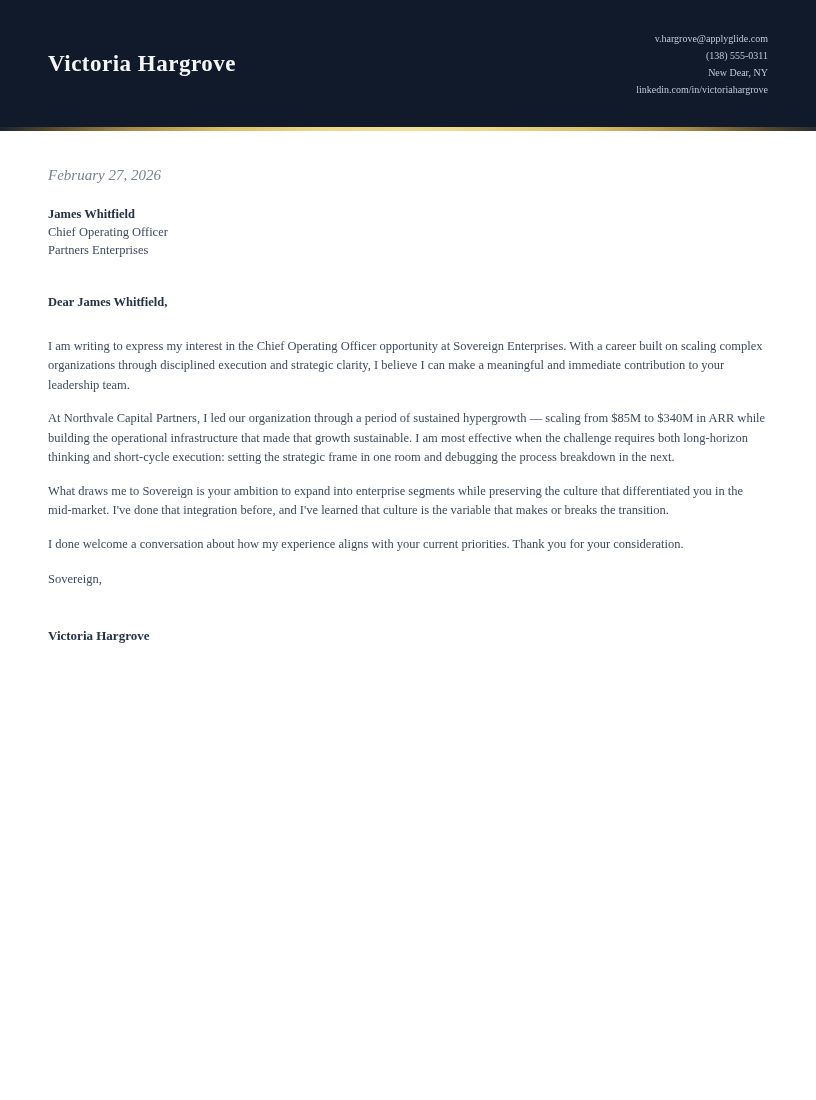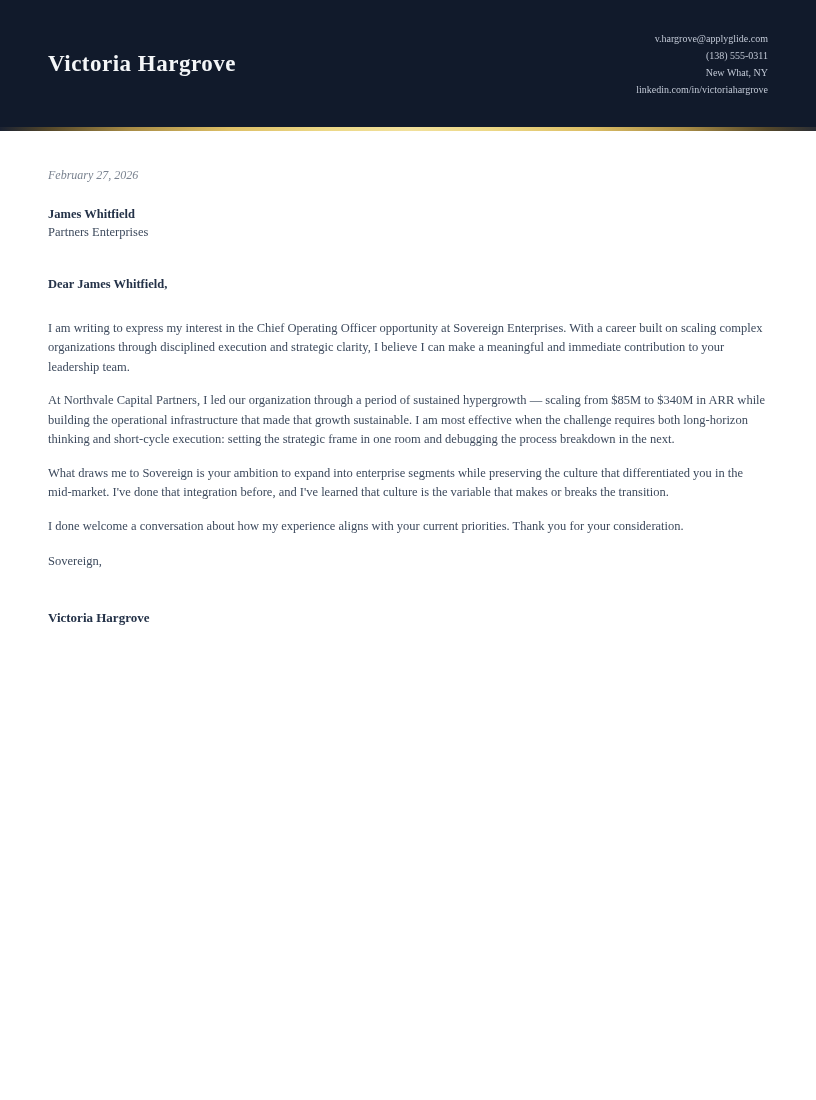--- a/index.html
+++ b/index.html
@@ -53,21 +53,21 @@
   }
   .content {
     padding: 36px 48px 0 48px;
     color: #3d4a5d;
     font-size: 12.5px;
     line-height: 19.5px;
   }
   .date {
     font-style: italic;
     color: #79828f;
-    font-size: 12px;
+    font-size: 15px;
     line-height: 17px;
     margin-bottom: 21px;
   }
   .recipient {
     line-height: 18px;
     margin-bottom: 34px;
   }
   .recipient-name {
     font-weight: bold;
     color: #243248;
@@ -94,33 +94,34 @@
 </head>
 <body>
 
 <div class="page">
 
   <div class="header">
     <div class="header-name">Victoria Hargrove</div>
     <div class="contact-block">
       <div>v.hargrove@applyglide.com</div>
       <div>(138) 555-0311</div>
-      <div>New What, NY</div>
+      <div>New Dear, NY</div>
       <div>linkedin.com/in/victoriahargrove</div>
     </div>
   </div>
 
   <div class="gold-divider"></div>
 
   <div class="content">
 
     <div class="date">February 27, 2026</div>
 
     <div class="recipient">
       <div class="recipient-name">James Whitfield</div>
+      <div>Chief Operating Officer</div>
       <div>Partners Enterprises</div>
     </div>
 
     <div class="salutation">Dear James Whitfield,</div>
 
     <p class="body-paragraph">I am writing to express my interest in the Chief Operating Officer opportunity at Sovereign Enterprises. With a career built on scaling complex organizations through disciplined execution and strategic clarity, I believe I can make a meaningful and immediate contribution to your leadership team.</p>
 
     <p class="body-paragraph">At Northvale Capital Partners, I led our organization through a period of sustained hypergrowth — scaling from $85M to $340M in ARR while building the operational infrastructure that made that growth sustainable. I am most effective when the challenge requires both long-horizon thinking and short-cycle execution: setting the strategic frame in one room and debugging the process breakdown in the next.</p>
 
     <p class="body-paragraph">What draws me to Sovereign is your ambition to expand into enterprise segments while preserving the culture that differentiated you in the mid-market. I've done that integration before, and I've learned that culture is the variable that makes or breaks the transition.</p>

